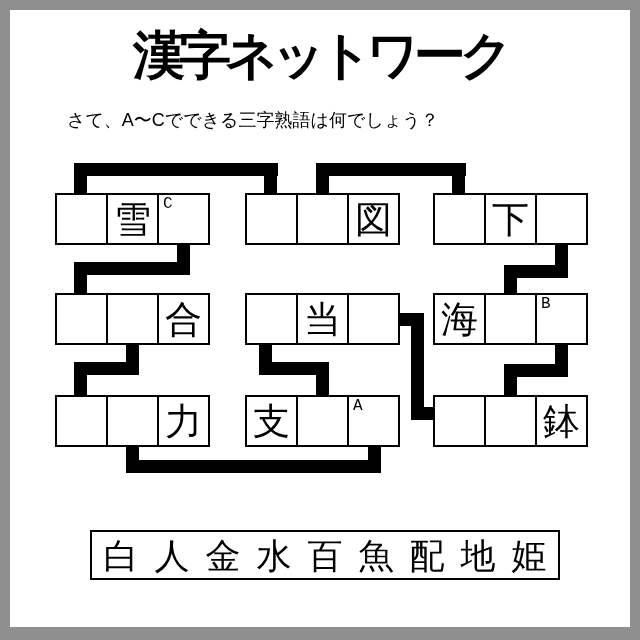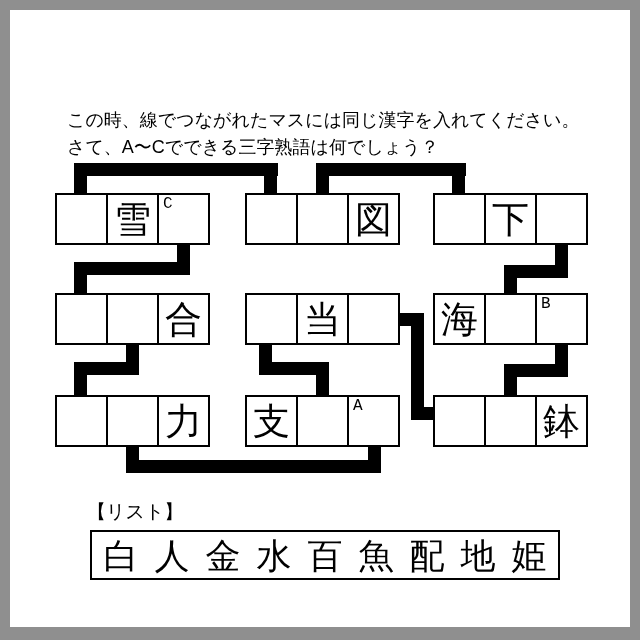--- a/index.html
+++ b/index.html
@@ -44,23 +44,23 @@
     display:flex;align-items:center;justify-content:center;gap:16px;
   }
   .list-box span{font-size:35px;font-weight:500;line-height:1;}
 </style>
 </head>
 <body>
 
 <div class="stage">
   <div class="page"></div>
 
+  <div class="title">漢字ネットワーク</div>
 
   <div class="instr">
-    <div>この時、線でつながれたマスには同じ漢字を入れてください。</div>
     <div>さて、A〜Cでできる三字熟語は何でしょう？</div>
   </div>
 
   <div class="conn" style="left:74px;top:163px;width:13px;height:34px"></div>
   <div class="conn" style="left:74px;top:163px;width:204px;height:13px"></div>
   <div class="conn" style="left:264px;top:163px;width:13px;height:34px"></div>
 
   <div class="conn" style="left:316px;top:163px;width:13px;height:34px"></div>
   <div class="conn" style="left:316px;top:163px;width:150px;height:13px"></div>
   <div class="conn" style="left:452px;top:163px;width:13px;height:34px"></div>
@@ -191,21 +191,20 @@
         <span class="k"></span>
       </div>
     <div class="cell">
         <span class="k"></span>
       </div>
     <div class="cell">
         <span class="k">鉢</span>
       </div>
   </div>
 
-  <div class="list-head">【リスト】</div>
   <div class="list-box">
     <span>白</span>
     <span>人</span>
     <span>金</span>
     <span>水</span>
     <span>百</span>
     <span>魚</span>
     <span>配</span>
     <span>地</span>
     <span>姫</span>

